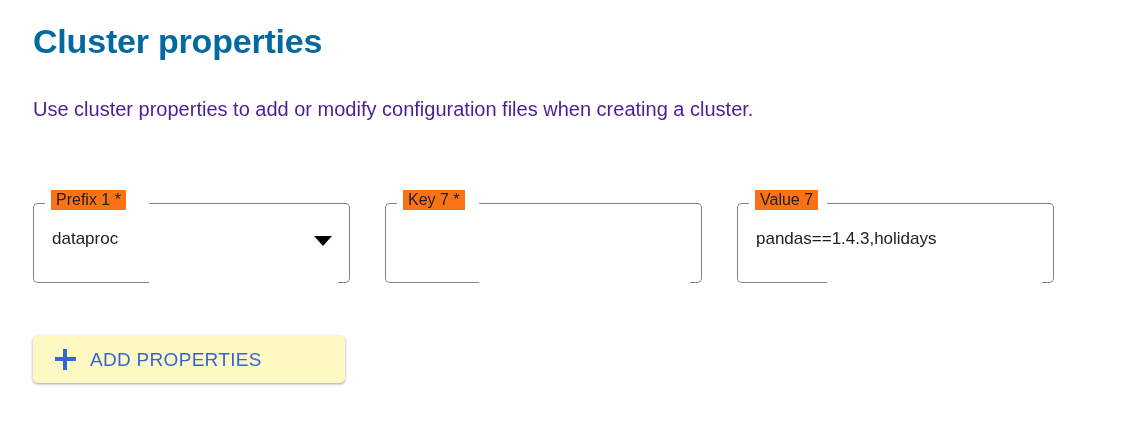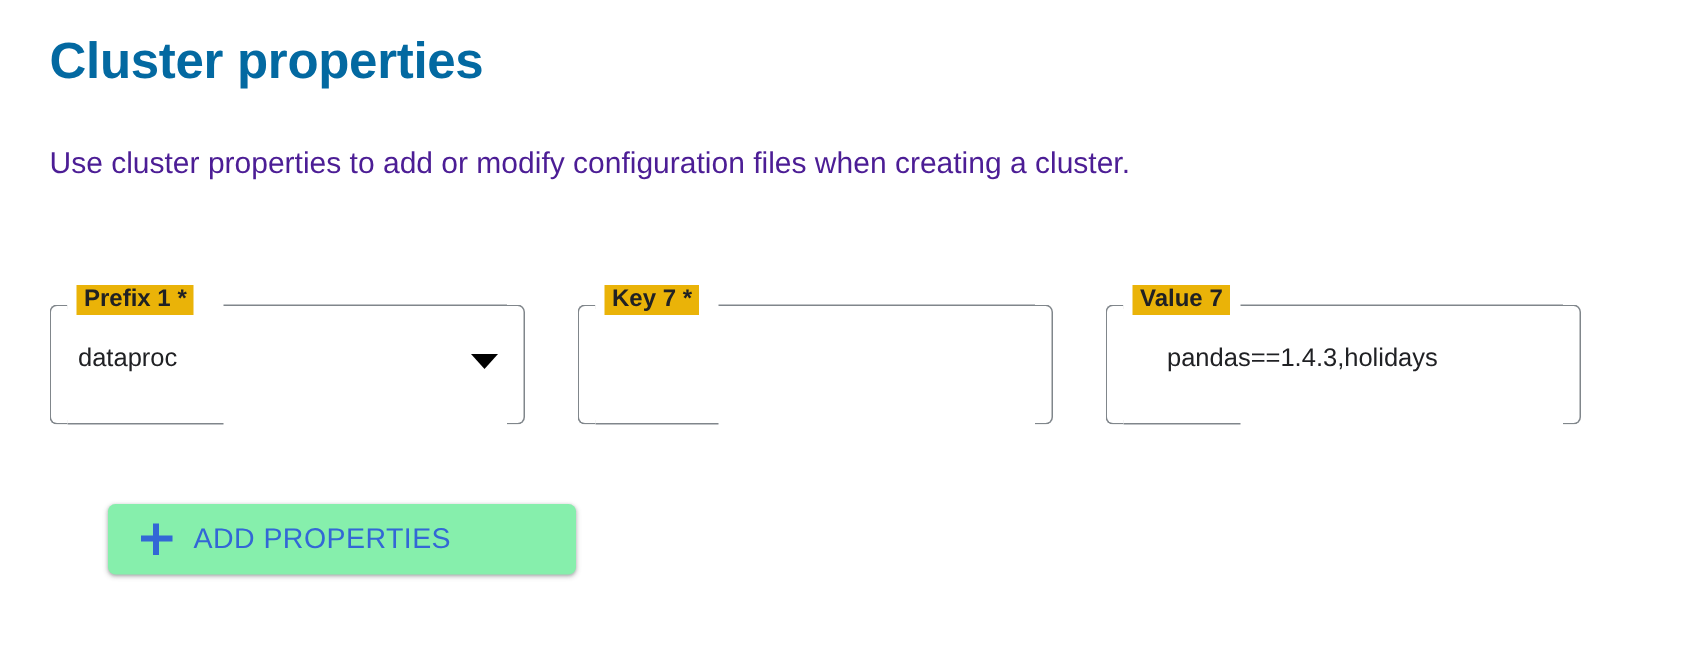--- a/index.html
+++ b/index.html
@@ -103,45 +103,44 @@
     right: 12px;
     height: 1px;
     background: #80868b;
   }
 
   .field-label {
     position: absolute;
     left: 18px;
     top: -13px;
     padding: 0 5px;
-    background: #eab308;
+    background: #f97316;
     font-size: 16px;
     line-height: 20px;
-    font-weight: 700;
+    font-weight: 400;
     color: #202124;
     white-space: nowrap;
     z-index: 2;
   }
 
   .field-value {
     position: absolute;
     left: 19px;
     right: 34px;
     top: 21px;
     font-size: 17px;
     line-height: 30px;
     font-weight: 400;
     color: #202124;
     white-space: nowrap;
     overflow: hidden;
   }
   .field-value.clipped {
     right: 0;
     text-overflow: clip;
-    margin-left: 22px;
   }
 
   
   .select-caret {
     position: absolute;
     right: 18px;
     top: 33px;
     width: 0;
     height: 0;
     border-left: 9px solid transparent;
@@ -154,27 +153,26 @@
     position: absolute;
     left: 33px;
     top: 336px;
     height: 47px;
     min-width: 312px;
     box-sizing: border-box;
     display: flex;
     align-items: center;
     gap: 14px;
     padding: 0 20px 0 22px;
-    background: #86efac;
+    background: #fef9c3;
     border: none;
     border-radius: 5px;
     box-shadow: 0 1px 2px 0 rgba(60,64,67,.30), 0 1px 3px 1px rgba(60,64,67,.15);
     cursor: pointer;
     font-family: "Liberation Sans", sans-serif;
-    margin-left: 39px;
   }
   .add-button-icon {
     position: relative;
     width: 21px;
     height: 21px;
     flex: none;
   }
   .add-button-icon::before,
   .add-button-icon::after {
     content: "";

